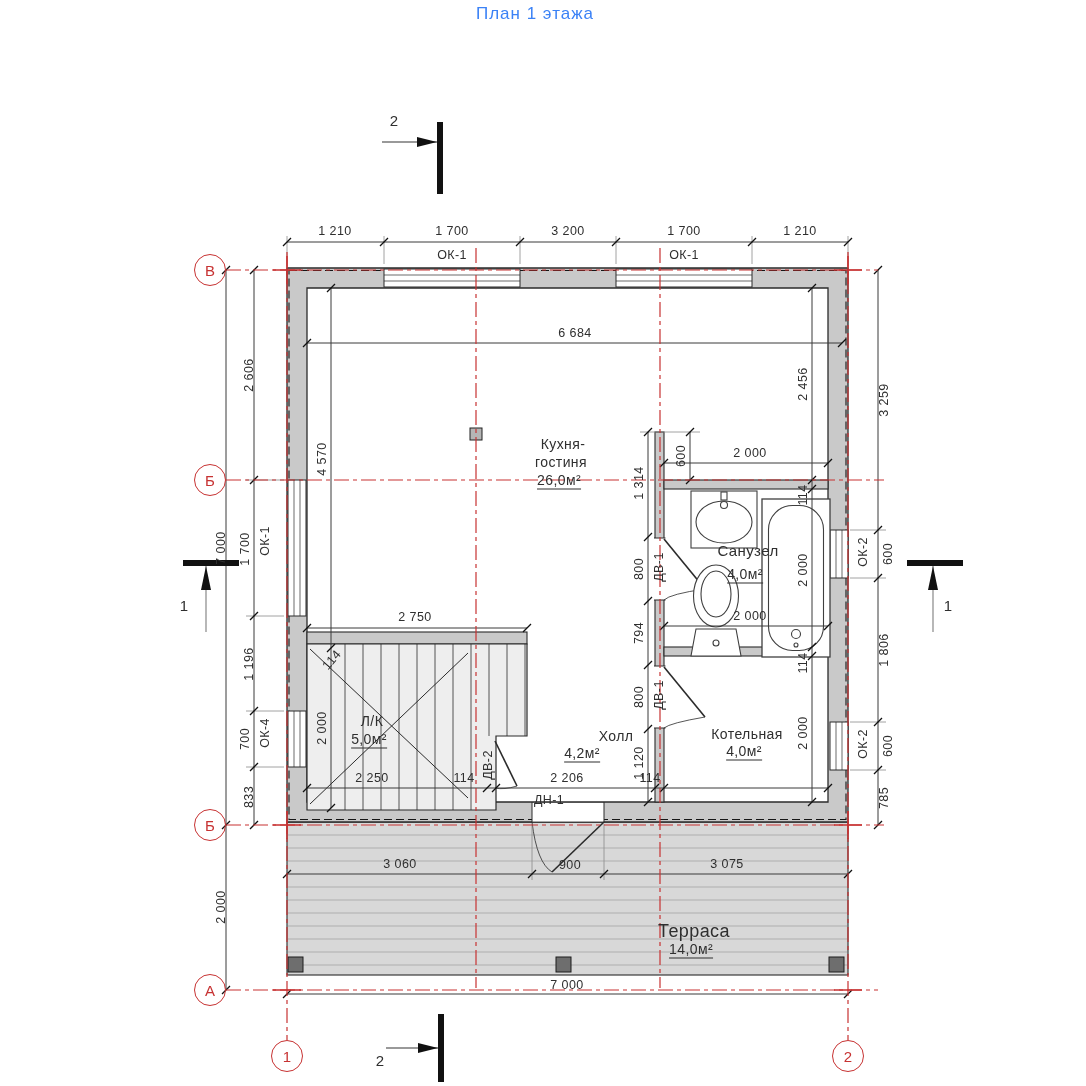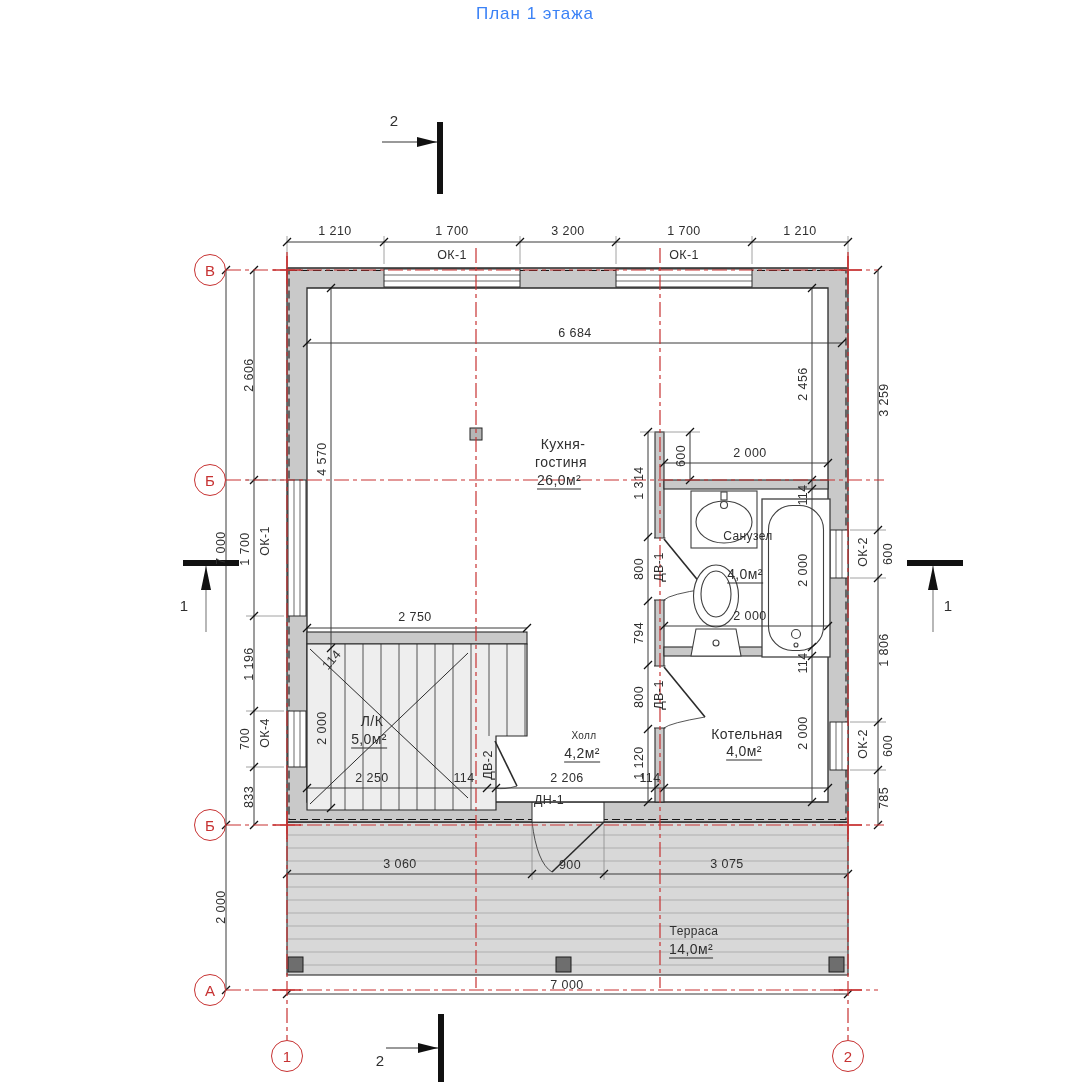--- a/index.html
+++ b/index.html
@@ -267,29 +267,29 @@
       <div class="lbl" style="left: 415px; top: 617px; transform: translate(-50%, -50%);">2 750</div>
       <div class="lbl" style="left: 372px; top: 778px; transform: translate(-50%, -50%);">2 250</div>
       <div class="lbl" style="left: 464px; top: 778px; transform: translate(-50%, -50%);">114</div>
       <div class="lbl" style="left: 488px; top: 765px; transform: translate(-50%, -50%) rotate(-90deg);">ДВ-2</div>
       <div class="lbl" style="left: 567px; top: 778px; transform: translate(-50%, -50%);">2 206</div>
       <div class="lbl" style="left: 650px; top: 778px; transform: translate(-50%, -50%);">114</div>
       <div class="lbl" style="left: 549px; top: 800px; transform: translate(-50%, -50%);">ДН-1</div>
       <div class="lbl" style="left: 563px; top: 444px; font-size: 14px; transform: translate(-50%, -50%);">Кухня-</div>
       <div class="lbl" style="left: 561px; top: 462px; font-size: 14px; transform: translate(-50%, -50%);">гостиня</div>
       <div class="lbl u" style="left: 559px; top: 481px; font-size: 14px; transform: translate(-50%, -50%);">26,0м²</div>
-      <div class="lbl" style="left: 748px; top: 536px; font-size: 12px; transform: translate(-50%, -50%);">Санузел</div>
+      <div class="lbl" style="left: 748px; top: 550px; font-size: 15px; transform: translate(-50%, -50%);">Санузел</div>
       <div class="lbl u" style="left: 745px; top: 575px; font-size: 14px; transform: translate(-50%, -50%);">4,0м²</div>
       <div class="lbl" style="left: 747px; top: 734px; font-size: 14px; transform: translate(-50%, -50%);">Котельная</div>
       <div class="lbl u" style="left: 744px; top: 752px; font-size: 14px; transform: translate(-50%, -50%);">4,0м²</div>
-      <div class="lbl" style="left: 584px; top: 736px; font-size: 10px; transform: translate(-50%, -50%);">Холл</div>
+      <div class="lbl" style="left: 616px; top: 736px; font-size: 14px; transform: translate(-50%, -50%);">Холл</div>
       <div class="lbl u" style="left: 582px; top: 754px; font-size: 14px; transform: translate(-50%, -50%);">4,2м²</div>
       <div class="lbl" style="left: 372px; top: 721px; font-size: 14px; transform: translate(-50%, -50%);">Л/К</div>
       <div class="lbl u" style="left: 369px; top: 740px; font-size: 14px; transform: translate(-50%, -50%);">5,0м²</div>
-      <div class="lbl" style="left: 694px; top: 931px; font-size: 12px; transform: translate(-50%, -50%);">Терраса</div>
+      <div class="lbl" style="left: 694px; top: 931px; font-size: 18px; transform: translate(-50%, -50%);">Терраса</div>
       <div class="lbl u" style="left: 691px; top: 950px; font-size: 14px; transform: translate(-50%, -50%);">14,0м²</div>
       <div class="lbl" style="left: 394px; top: 120px; font-size: 15px; transform: translate(-50%, -50%);">2</div>
       <div class="lbl" style="left: 380px; top: 1060px; font-size: 15px; transform: translate(-50%, -50%);">2</div>
       <div class="lbl" style="left: 184px; top: 605px; font-size: 15px; transform: translate(-50%, -50%);">1</div>
       <div class="lbl" style="left: 948px; top: 605px; font-size: 15px; transform: translate(-50%, -50%);">1</div>
       <div class="axis-circle" style="left: 210px; top: 270px;">В</div>
       <div class="axis-circle" style="left: 210px; top: 480px;">Б</div>
       <div class="axis-circle" style="left: 210px; top: 825px;">Б</div>
       <div class="axis-circle" style="left: 210px; top: 990px;">А</div>
       <div class="axis-circle" style="left: 287px; top: 1056px;">1</div>

